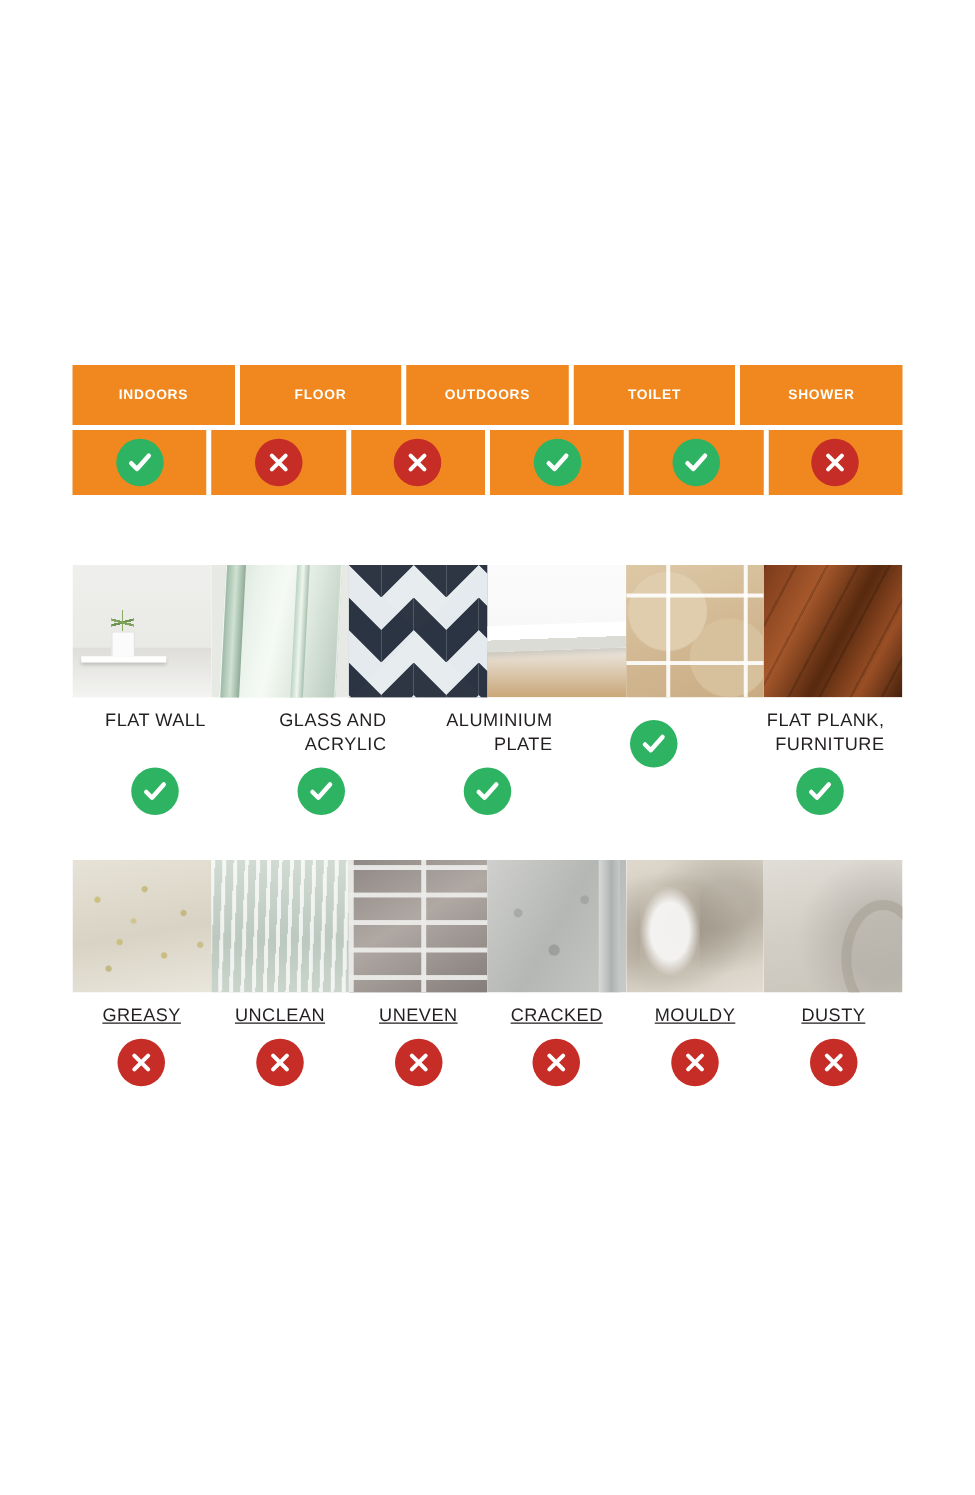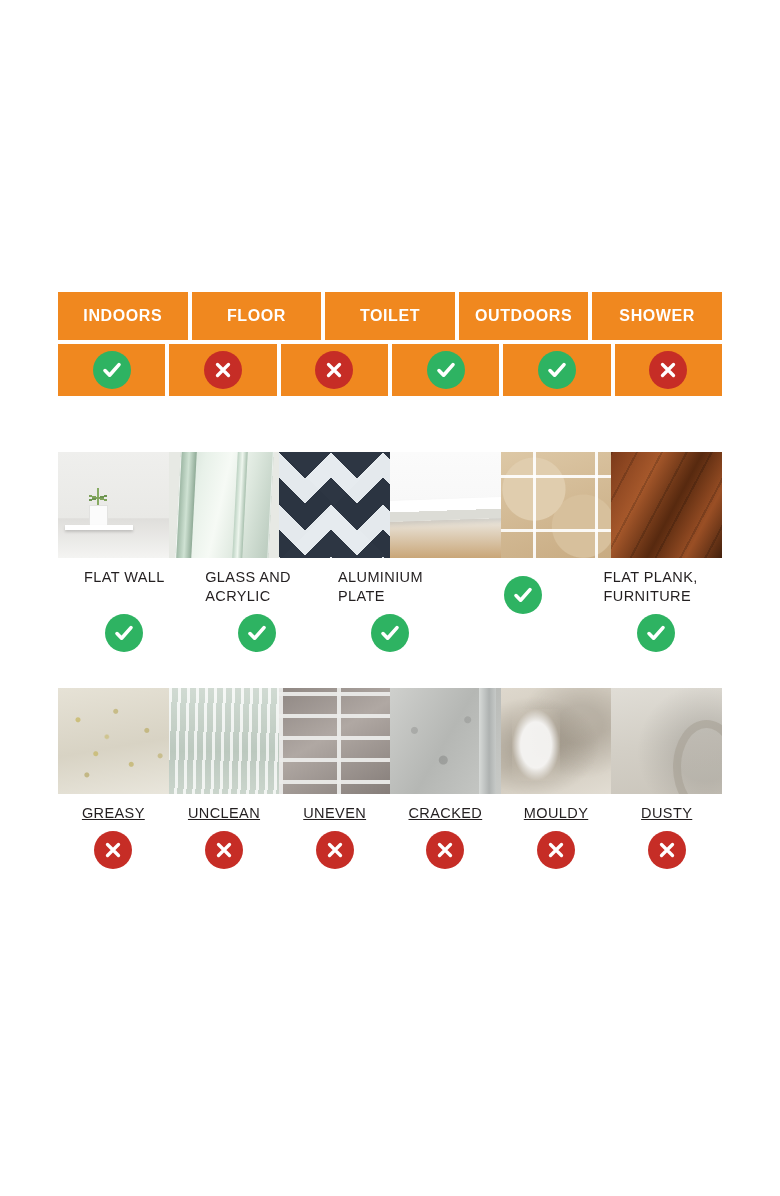--- a/index.html
+++ b/index.html
@@ -44,21 +44,21 @@
     height: 48px;
     display: flex;
     align-items: center;
     justify-content: center;
   }
   .usage-cell.head {
     height: 48px;
   }
   .usage-label {
     color: #ffffff;
-    font-size: 16px;
+    font-size: 11px;
     font-weight: bold;
     letter-spacing: 0.6px;
     text-transform: uppercase;
     white-space: nowrap;
   }
   .usage-cell.mark {
     height: 52px;
   }
 
   
@@ -105,21 +105,21 @@
   .cell {
     flex: 1 1 0;
     display: flex;
     flex-direction: column;
     align-items: center;
   }
   .cell-label {
     font-size: 14.5px;
     letter-spacing: 0.4px;
     line-height: 19px;
-    text-align: left;
+    text-align: right;
     text-transform: uppercase;
     color: #231f20;
     max-width: 104px;
     min-height: 38px;
   }
   .grid.unsuitable .cell-label { min-height: 19px; }
   .cell-badge-wrap {
     margin-top: 8px;
   }
 
@@ -300,24 +300,24 @@
 
   <div class="usage-table">
     <div class="usage-row" id="usage-header">
         <div class="usage-cell head">
           <span class="usage-label">INDOORS</span>
         </div>
         <div class="usage-cell head">
           <span class="usage-label">FLOOR</span>
         </div>
         <div class="usage-cell head">
+          <span class="usage-label">OUTDOORS</span>
+        </div>
+        <div class="usage-cell head">
           <span class="usage-label">TOILET</span>
-        </div>
-        <div class="usage-cell head">
-          <span class="usage-label">OUTDOORS</span>
         </div>
         <div class="usage-cell head">
           <span class="usage-label">SHOWER</span>
         </div>
       </div>
     <div class="usage-row" id="usage-status">
         <div class="usage-cell mark">
           <span class="badge yes">
             <svg width="24" height="24" viewBox="0 0 24 24" aria-hidden="true">
               <path d="M5 12.6 L9.6 17.2 L19 6.6" fill="none" stroke="#ffffff" stroke-width="3.6" stroke-linecap="round" stroke-linejoin="round"></path>

